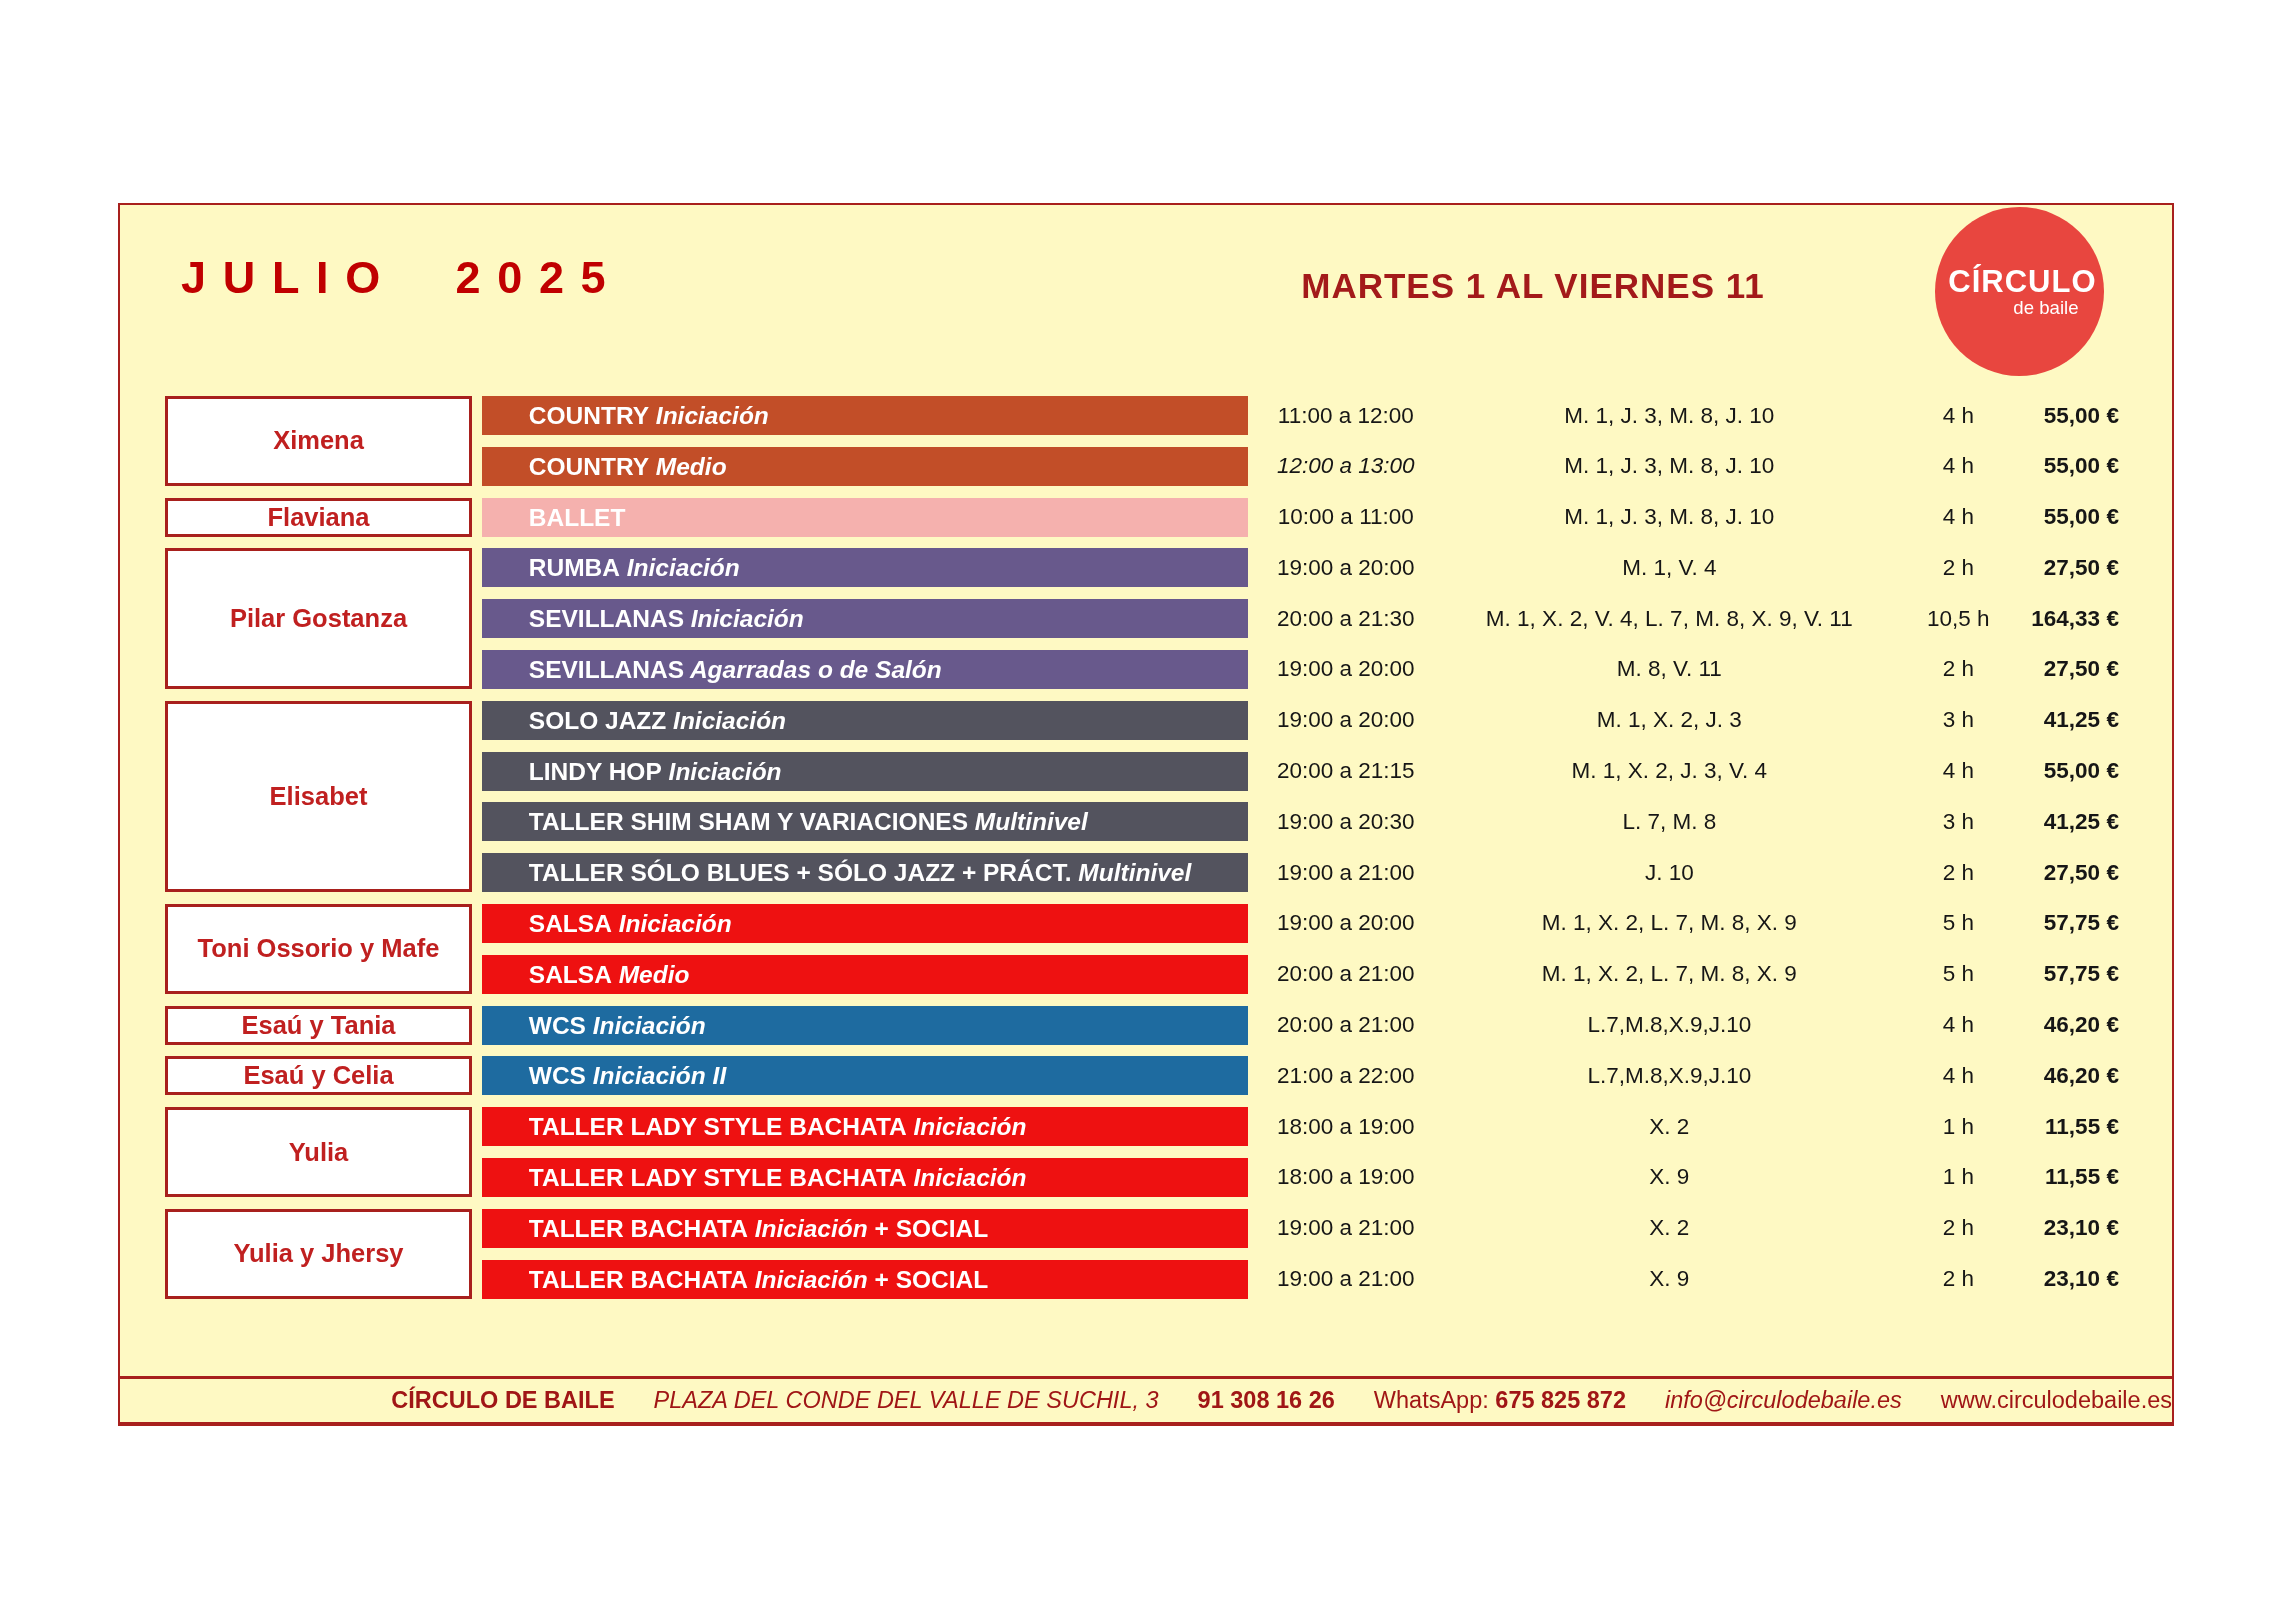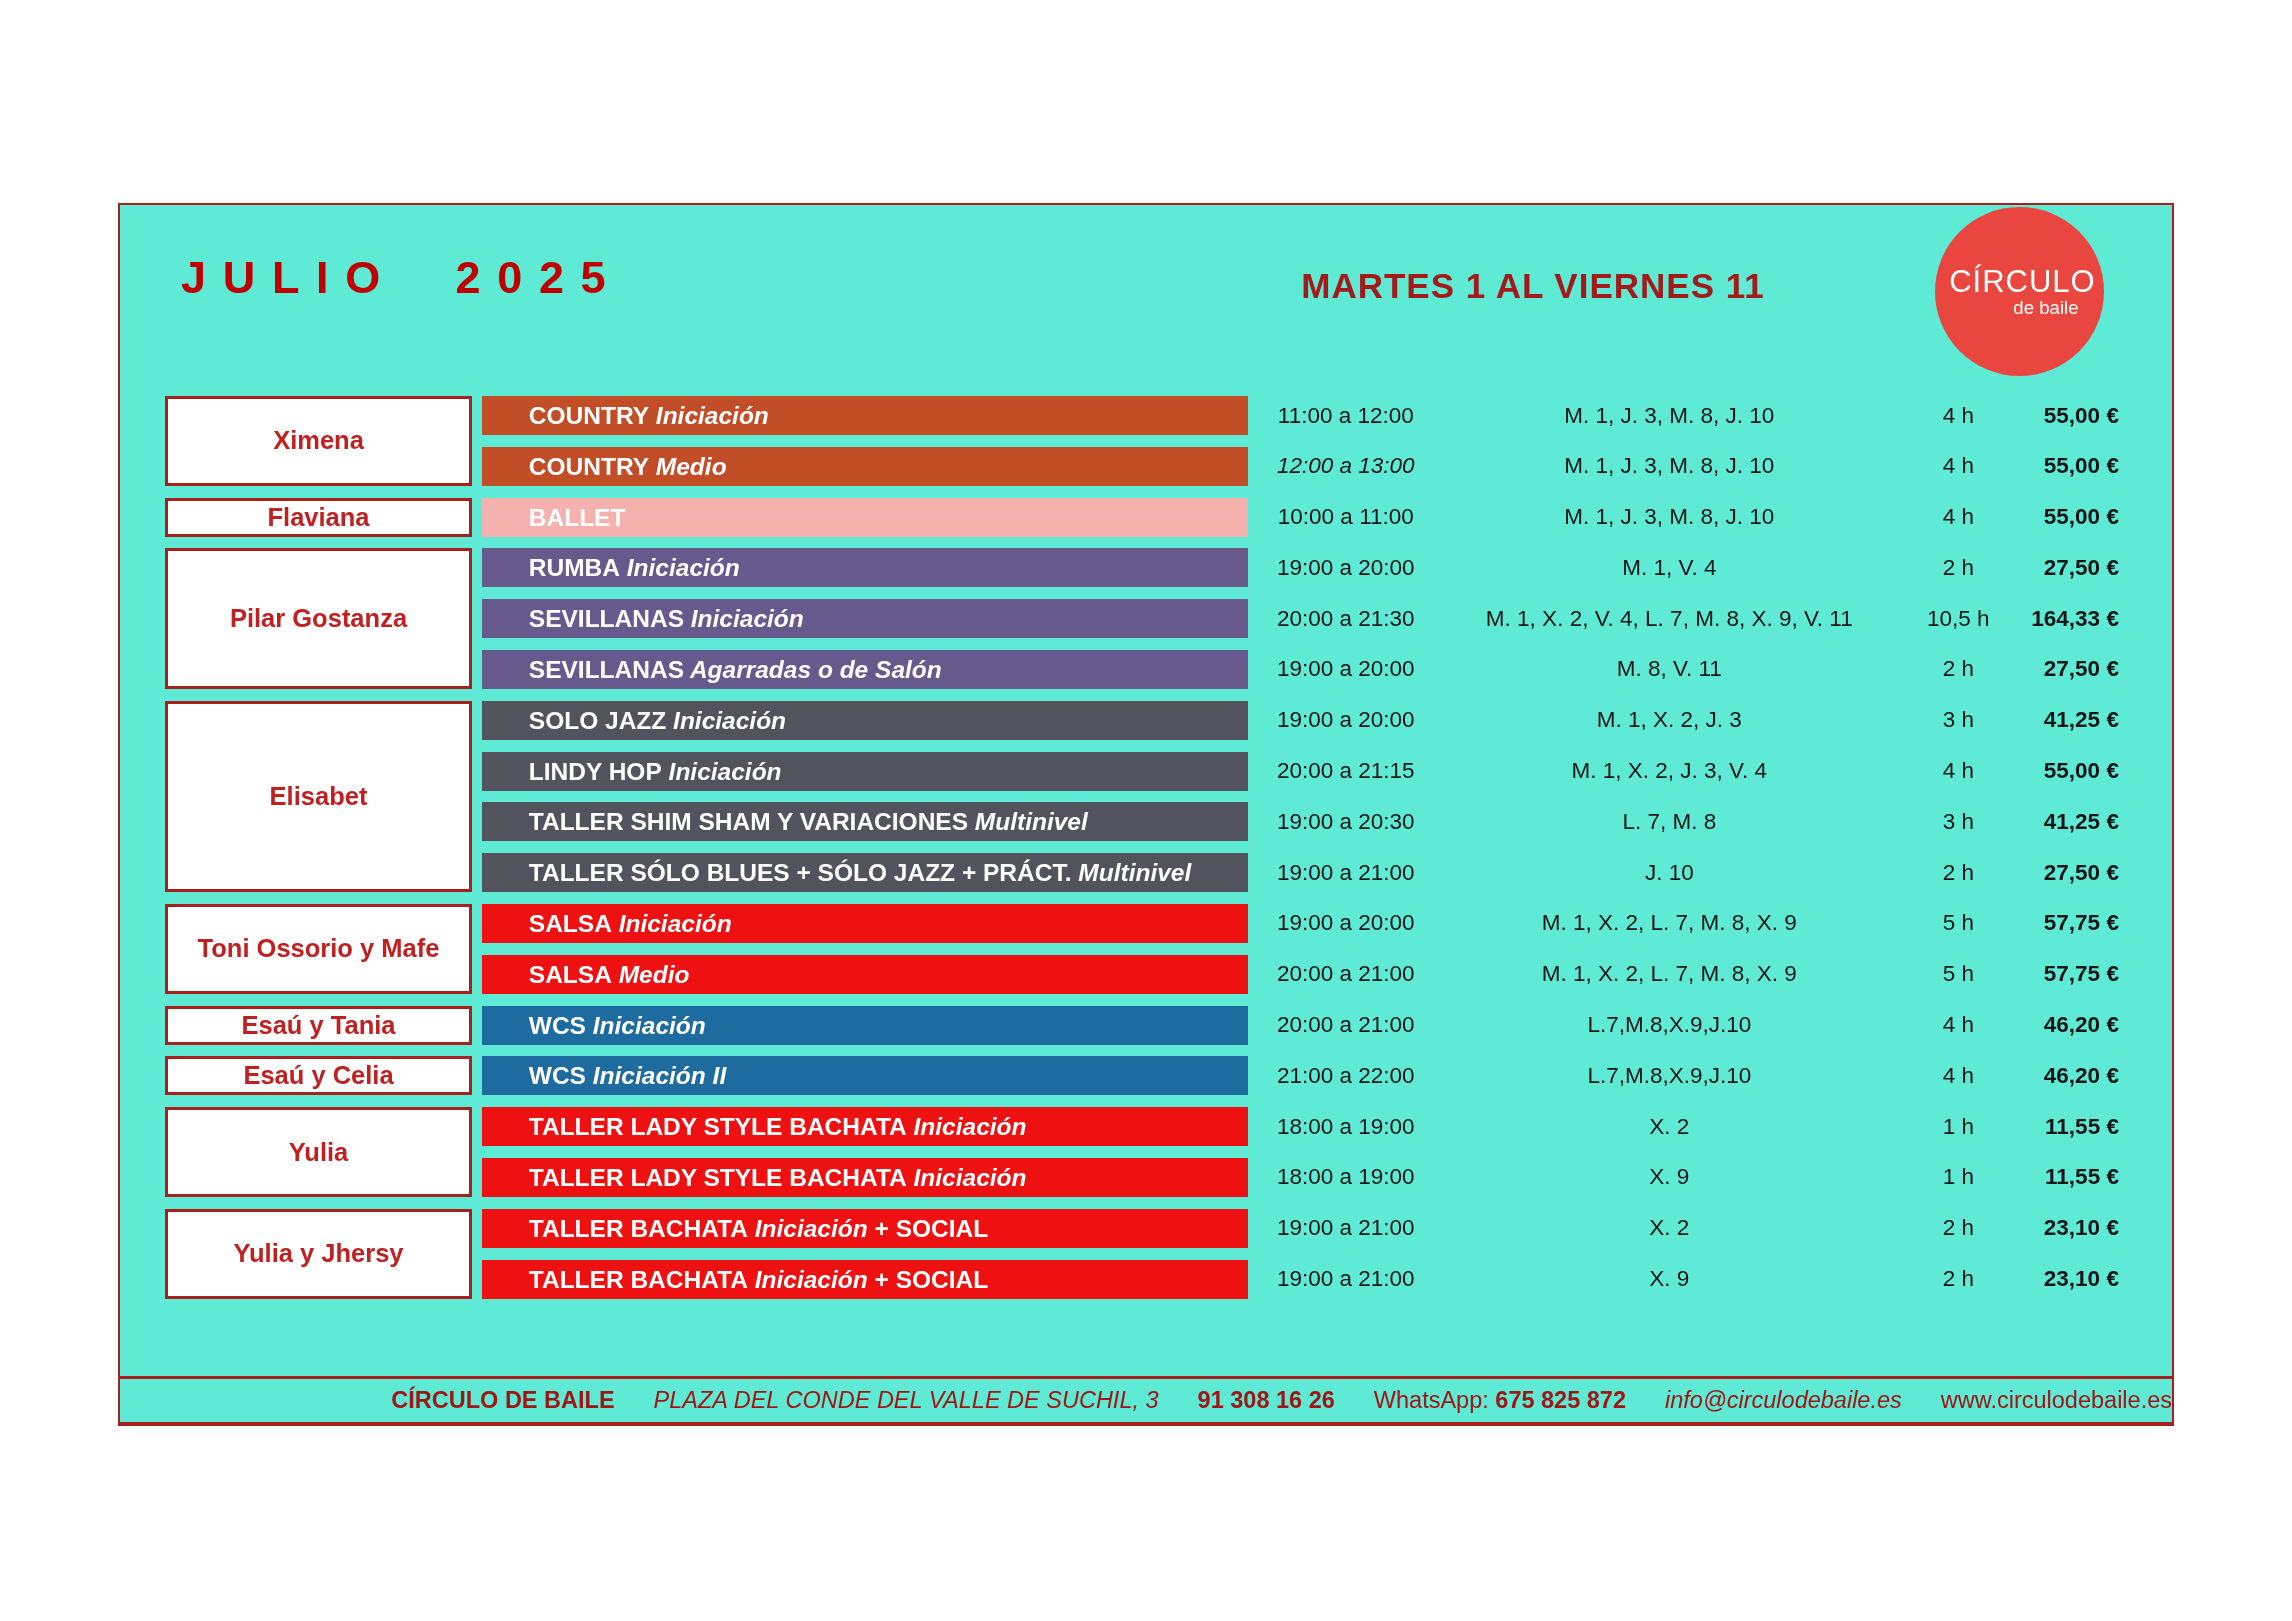--- a/index.html
+++ b/index.html
@@ -1,35 +1,35 @@
 <!DOCTYPE html>
 <html><head>
 <meta charset="utf-8">
 <style>
   html,body{margin:0;padding:0;background:#ffffff;}
   body{width:2293px;height:1621px;position:relative;font-family:"Liberation Sans",sans-serif;}
 
   .page-box{
     position:absolute;left:118px;top:203px;width:2056px;height:1223px;
-    border:2.9px solid #A8201D;border-bottom-width:4.9px;box-sizing:border-box;background:#5eead4;
+    border:2.9px solid #A8201D;border-bottom-width:4.9px;box-sizing:border-box;background:#fef9c3;
   }
 
   .month-title{
     position:absolute;left:61px;top:47px;
     font-size:45px;font-weight:bold;color:#C00000;letter-spacing:16.7px;white-space:pre;
   }
   .date-range{
     position:absolute;left:1021px;top:61px;width:784px;text-align:center;
     font-size:35px;font-weight:bold;color:#A31A1A;letter-spacing:1px;
   }
   .logo{
     position:absolute;left:1815px;top:2px;width:169px;height:169px;border-radius:50%;
     background:#E8463F;display:flex;flex-direction:column;justify-content:center;align-items:center;
   }
-  .logo-line1{color:#ffffff;font-size:31px;font-weight:normal;letter-spacing:1px;margin-left:5.9px;}
+  .logo-line1{color:#ffffff;font-size:31px;font-weight:bold;letter-spacing:1px;margin-left:5.9px;}
   .logo-line2{color:#ffffff;font-size:18.6px;align-self:flex-end;margin-right:25.5px;margin-top:-3.9px;}
 
   .schedule{
     position:absolute;left:45px;top:191px;
     display:grid;
     grid-template-columns:307px 9.8px 766px 196px 451px 127px 103px;
     grid-auto-rows:39px;row-gap:11.8px;
   }
   .teacher-box{
     grid-column:1;border:3.9px solid #A8201D;background:#ffffff;box-sizing:border-box;

